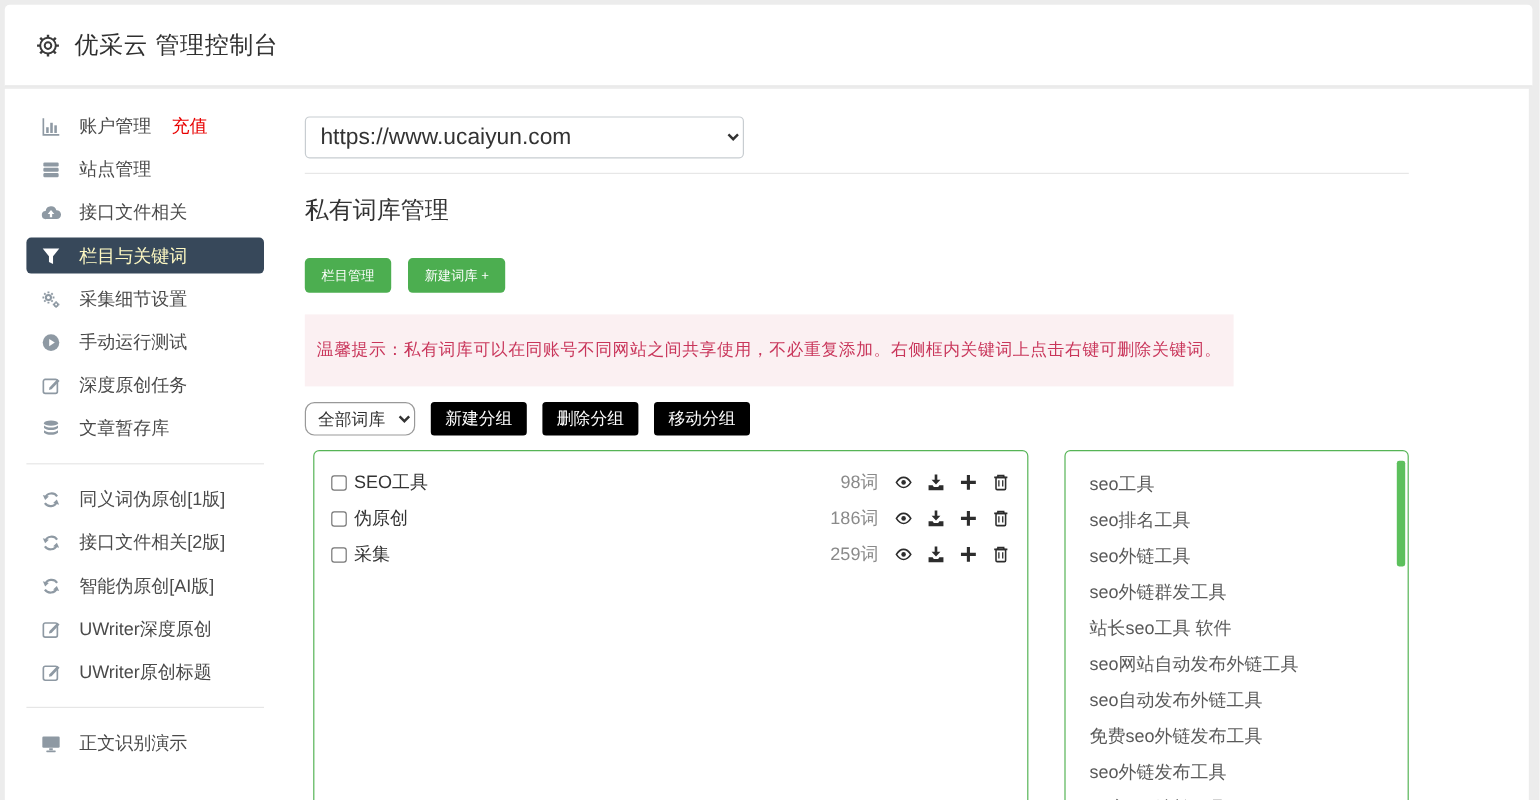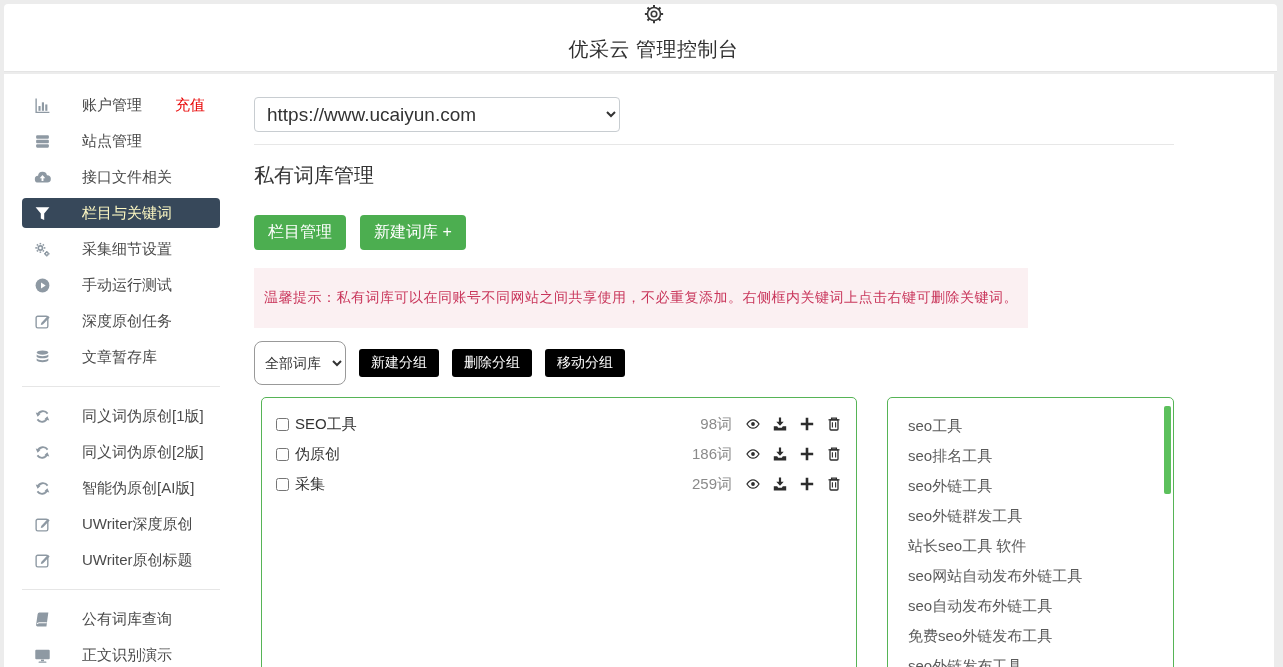--- a/index.html
+++ b/index.html
@@ -6,31 +6,31 @@
   html,body { width:1283px; height:667px; overflow:hidden; }
   body {
     background:#ececec;
     font-family:"Liberation Sans","DejaVu Sans",sans-serif;
     position:relative; color:#333;
   }
   .header-card {
     position:absolute; left:4px; right:6px; top:4px; height:68px;
     background:#fff; border-radius:4px 4px 0 0;
     border-bottom:1px solid #e4e4e4;
-    display:flex; align-items:center; padding-left:26px; gap:12px;flex-direction:column;
+    display:flex; align-items:center; padding-left:26px; gap:12px;
   }
   .header-title { font-size:20px; color:#303030; letter-spacing:.5px; }
   .main-card {
     position:absolute; left:4px; right:9px; top:74px; bottom:-40px;
     background:#fff;
   }
   
   .sidebar { position:absolute; left:18px; top:16px; width:198px; }
   .side-item {
-    display:flex; align-items:center; gap:31px;
+    display:flex; align-items:center; gap:15px;
     height:30px; margin-bottom:6px; padding-left:12px;
     font-size:15px; color:#4a4a4a; border-radius:4px; cursor:pointer;
     white-space:nowrap;
   }
   .side-item .ic { width:17px; height:17px; flex:0 0 17px; display:flex; align-items:center; }
   .side-item.active { background:#37485a; color:#fef9c3; }
   .side-badge { color:#e80000; margin-left:2px; }
   .side-divider { border-top:1px solid #e6e6e6; margin:14px 0; }
   
   .content { position:absolute; left:250px; top:23px; width:920px; }
@@ -38,31 +38,31 @@
     width:366px; height:35px; font-size:19px; color:#333;
     border:1px solid #c8cdd1; border-radius:4px; padding:0 8px;
     background:#fff; outline:none;
     font-family:"Liberation Sans","DejaVu Sans",sans-serif;
   }
   .top-divider { border-top:1px solid #e7e7e7; margin-top:12px; }
   .page-title { font-size:20px; color:#333; margin-top:17px; font-weight:400; }
   .btn-row { margin-top:26px; display:flex; gap:14px; }
   .btn-green {
     background:#4cae50; color:#fff; border:none; border-radius:4px;
-    font-size:16px; padding:7px 14px; cursor:pointer;
+    font-size:11px; padding:7px 14px; cursor:pointer;
     font-family:"Liberation Sans","DejaVu Sans",sans-serif;
   }
   .tip {
     display:inline-block; margin-top:18px;
     background:#fbf0f2; color:#c9365b; font-size:14px;
     padding:21px 10px; letter-spacing:.5px;
   }
   .group-row { margin-top:13px; display:flex; align-items:center; }
   .group-select {
-    width:92px; height:44px; font-size:14px; color:#333;
+    width:92px; height:28px; font-size:14px; color:#333;
     border:1px solid #999; border-radius:8px; padding:0 6px; background:#fff; outline:none;
     font-family:"Liberation Sans","DejaVu Sans",sans-serif;
   }
   .btn-blue {
     background:#000000; color:#fff; border:none; border-radius:3px;
     font-size:14px; padding:5px 12px; margin-left:13px; cursor:pointer;
     font-family:"Liberation Sans","DejaVu Sans",sans-serif;
   }
   .boxes-row { margin-top:12px; padding-left:7px; display:flex; gap:30px; }
   .green-box {
@@ -226,21 +226,21 @@
 
     <div class="side-item">
       <span class="ic">
         <svg width="17" height="17" viewBox="0 0 16 16">
           <path d="M12.8 5.3A5.4 5.4 0 0 0 3.4 6.4" fill="none" stroke="#8e99a3" stroke-width="1.7"></path>
           <polygon points="1.6,4.2 3.4,8.2 6.3,5.4" fill="#8e99a3"></polygon>
           <path d="M3.2 10.7a5.4 5.4 0 0 0 9.4-1.1" fill="none" stroke="#8e99a3" stroke-width="1.7"></path>
           <polygon points="14.4,11.8 12.6,7.8 9.7,10.6" fill="#8e99a3"></polygon>
         </svg>
       </span>
-      <span>同义词伪原创[2版]</span>
+      <span>接口文件相关[2版]</span>
     </div>
 
     <div class="side-item">
       <span class="ic">
         <svg width="17" height="17" viewBox="0 0 16 16">
           <path d="M12.8 5.3A5.4 5.4 0 0 0 3.4 6.4" fill="none" stroke="#8e99a3" stroke-width="1.7"></path>
           <polygon points="1.6,4.2 3.4,8.2 6.3,5.4" fill="#8e99a3"></polygon>
           <path d="M3.2 10.7a5.4 5.4 0 0 0 9.4-1.1" fill="none" stroke="#8e99a3" stroke-width="1.7"></path>
           <polygon points="14.4,11.8 12.6,7.8 9.7,10.6" fill="#8e99a3"></polygon>
         </svg>
@@ -263,29 +263,20 @@
         <svg width="17" height="17" viewBox="0 0 16 16">
           <rect x="2" y="3" width="11" height="11" rx="1.5" fill="none" stroke="#8e99a3" stroke-width="1.3"></rect>
           <path d="M6.8 9.3l6.3-6.6 1.6 1.5-6.3 6.6-2 .5z" fill="#8e99a3"></path>
         </svg>
       </span>
       <span>UWriter原创标题</span>
     </div>
 
     <div class="side-divider"></div>
 
-    <div class="side-item">
-      <span class="ic">
-        <svg width="17" height="17" viewBox="0 0 16 16">
-          <path d="M5 1.5h8.5l-1.8 13H3.2A1.5 1.5 0 0 1 2 12.6L3.4 3A1.8 1.8 0 0 1 5 1.5z" fill="#8e99a3"></path>
-          <path d="M3 12.2c.3-.8 1-1.2 1.9-1.2h7.1" fill="none" stroke="#fff" stroke-width="1"></path>
-        </svg>
-      </span>
-      <span>公有词库查询</span>
-    </div>
 
     <div class="side-item">
       <span class="ic">
         <svg width="17" height="17" viewBox="0 0 16 16" fill="#8e99a3">
           <rect x="1.2" y="2.5" width="13.6" height="9" rx="1"></rect>
           <rect x="6.6" y="11.8" width="2.8" height="1.6"></rect>
           <rect x="4.3" y="13.6" width="7.4" height="1.3" rx=".5"></rect>
         </svg>
       </span>
       <span>正文识别演示</span>

